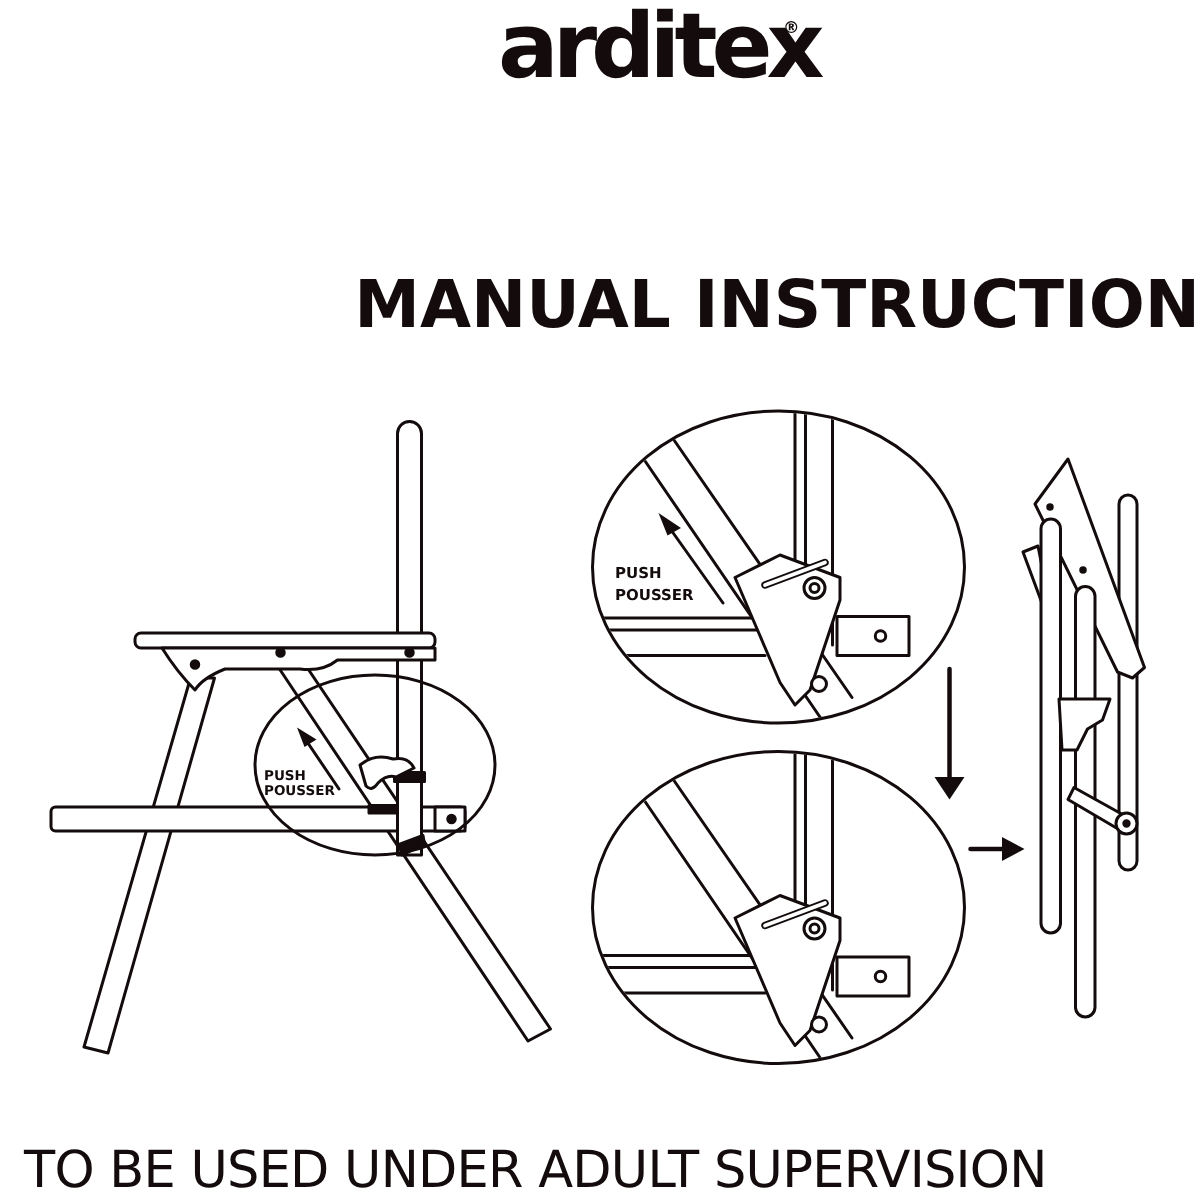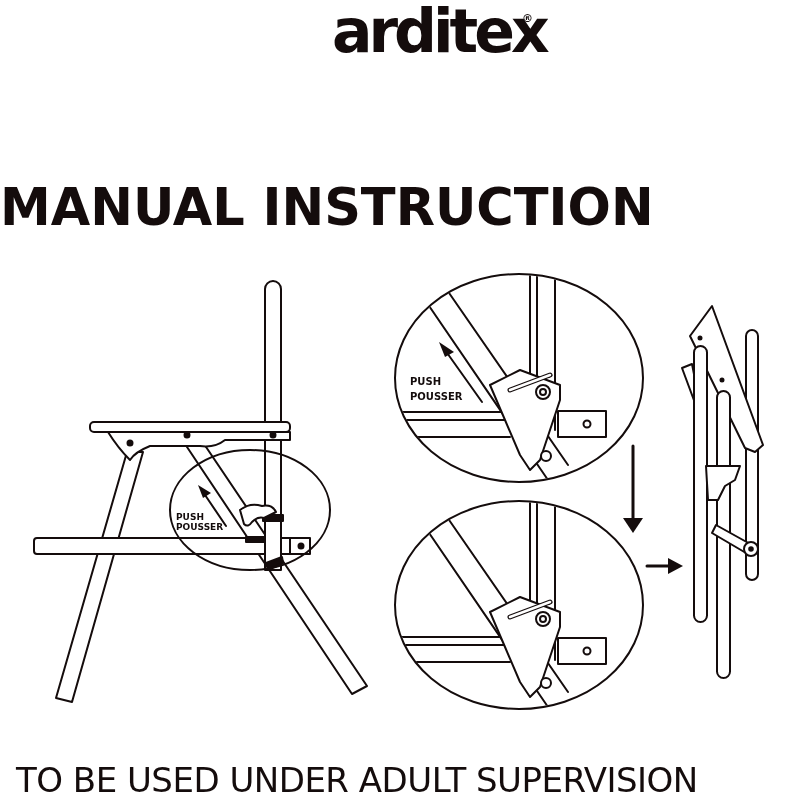--- a/index.html
+++ b/index.html
@@ -1,20 +1,20 @@
 <!DOCTYPE html>
 <html><head>
 <meta charset="utf-8">
 <style>
   html, body { margin:0; padding:0; background:#ffffff; }
   body { width:800px; height:800px; position:relative; overflow:hidden; font-family:"DejaVu Sans", sans-serif; color:#140c0c; }
   .logo { position:absolute; left:320px; top:2px; width:210px; height:70px;margin-left:12px; }
   .logo-text { position:absolute; left:0; top:-6px; font-family:"DejaVu Sans", sans-serif; font-weight:bold; font-size:60px; letter-spacing:-4px; color:#140c0c; line-height:70px; }
   .logo-reg { position:absolute; left:190px; top:10px; font-size:11px; font-weight:bold; color:#140c0c; }
-  .title { position:absolute; left:0; top:178px; width:840px; text-align:left; font-family:"DejaVu Sans", sans-serif; font-weight:bold; font-size:51px; letter-spacing:0px; color:#140c0c; }
+  .title { position:absolute; left:0; top:178px; width:840px; text-align:right; font-family:"DejaVu Sans", sans-serif; font-weight:bold; font-size:44px; letter-spacing:0px; color:#140c0c; }
   .footer { position:absolute; left:16px; top:760px; width:840px; text-align:left; font-family:"DejaVu Sans", sans-serif; font-size:34px; color:#140c0c; letter-spacing:-0.5px; font-weight:normal; }
   svg.art { position:absolute; left:0; top:0; }
   .lbl { font-family:"DejaVu Sans", sans-serif; font-weight:bold; fill:#140c0c; }
 </style>
 </head>
 <body>
 
 <div class="logo">
   <div class="logo-text">arditex</div>
   <div class="logo-reg">®</div>

